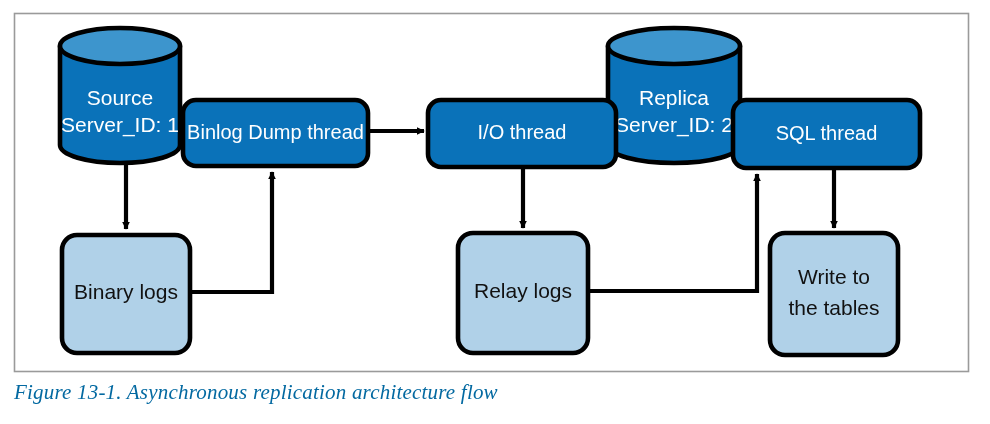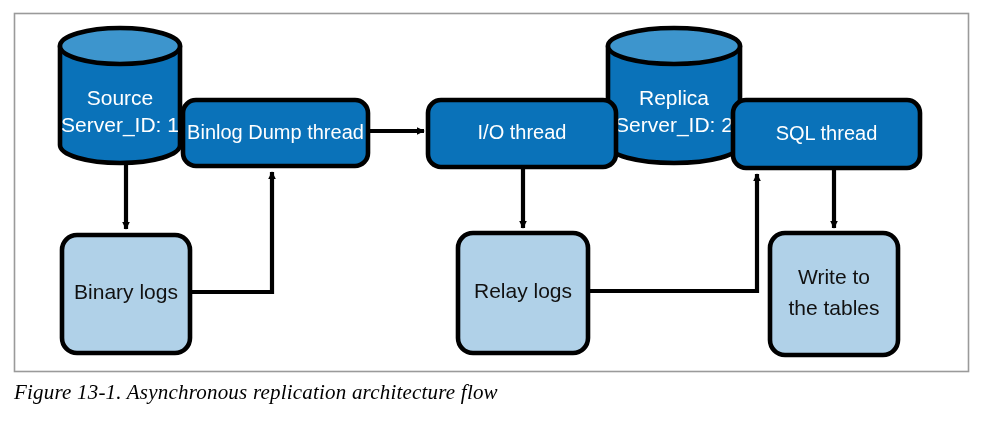--- a/index.html
+++ b/index.html
@@ -36,21 +36,21 @@
   .label-on-dark { fill: #ffffff; }
   .label-on-light { fill: #111111; }
 
   .caption {
     position: absolute;
     left: 14px;
     top: 380px;
     font-family: "Liberation Serif", serif;
     font-style: italic;
     font-size: 21px;
-    color: #000000;
+    color: #0369a1;
     letter-spacing: 0.2px;
     white-space: nowrap;
   }
   .watermark {
     position: absolute;
     left: 808px;
     top: 391px;
     font-family: "DejaVu Sans", sans-serif;
     font-size: 15px;
     color: #c9c9c9;

